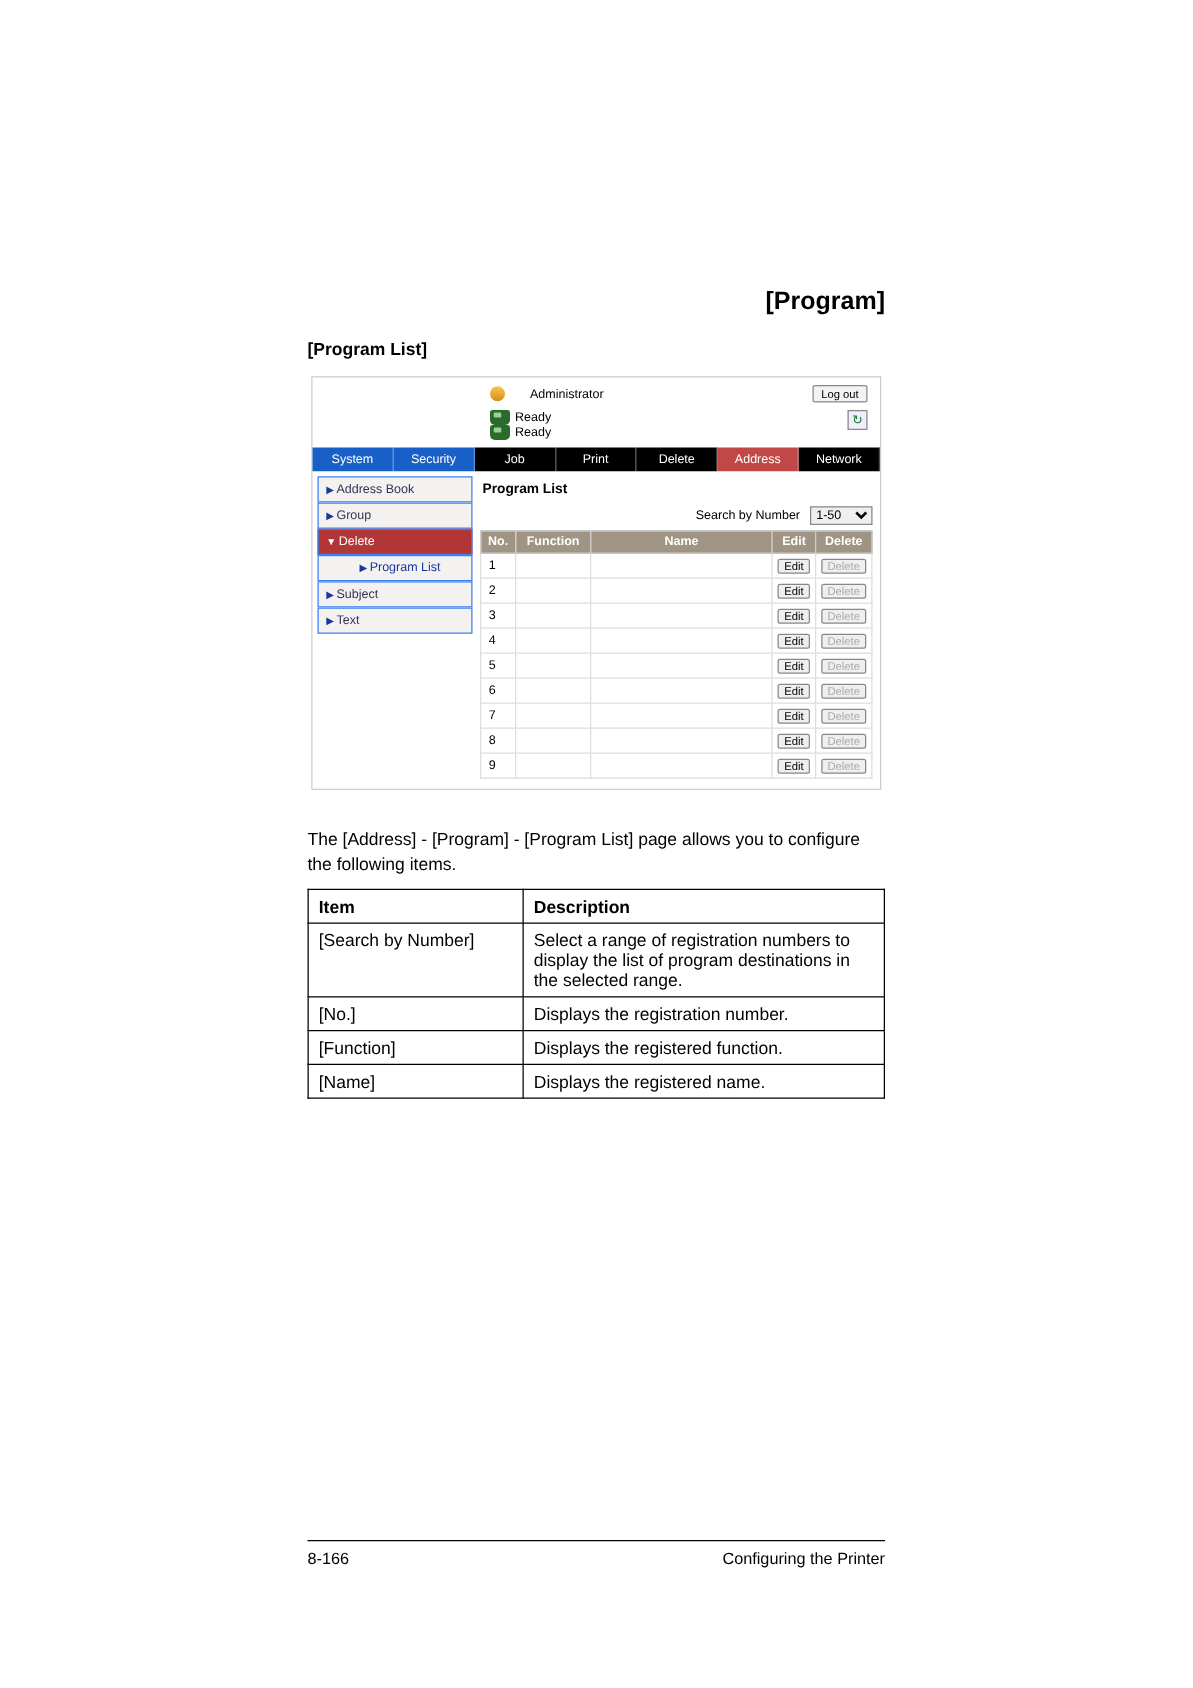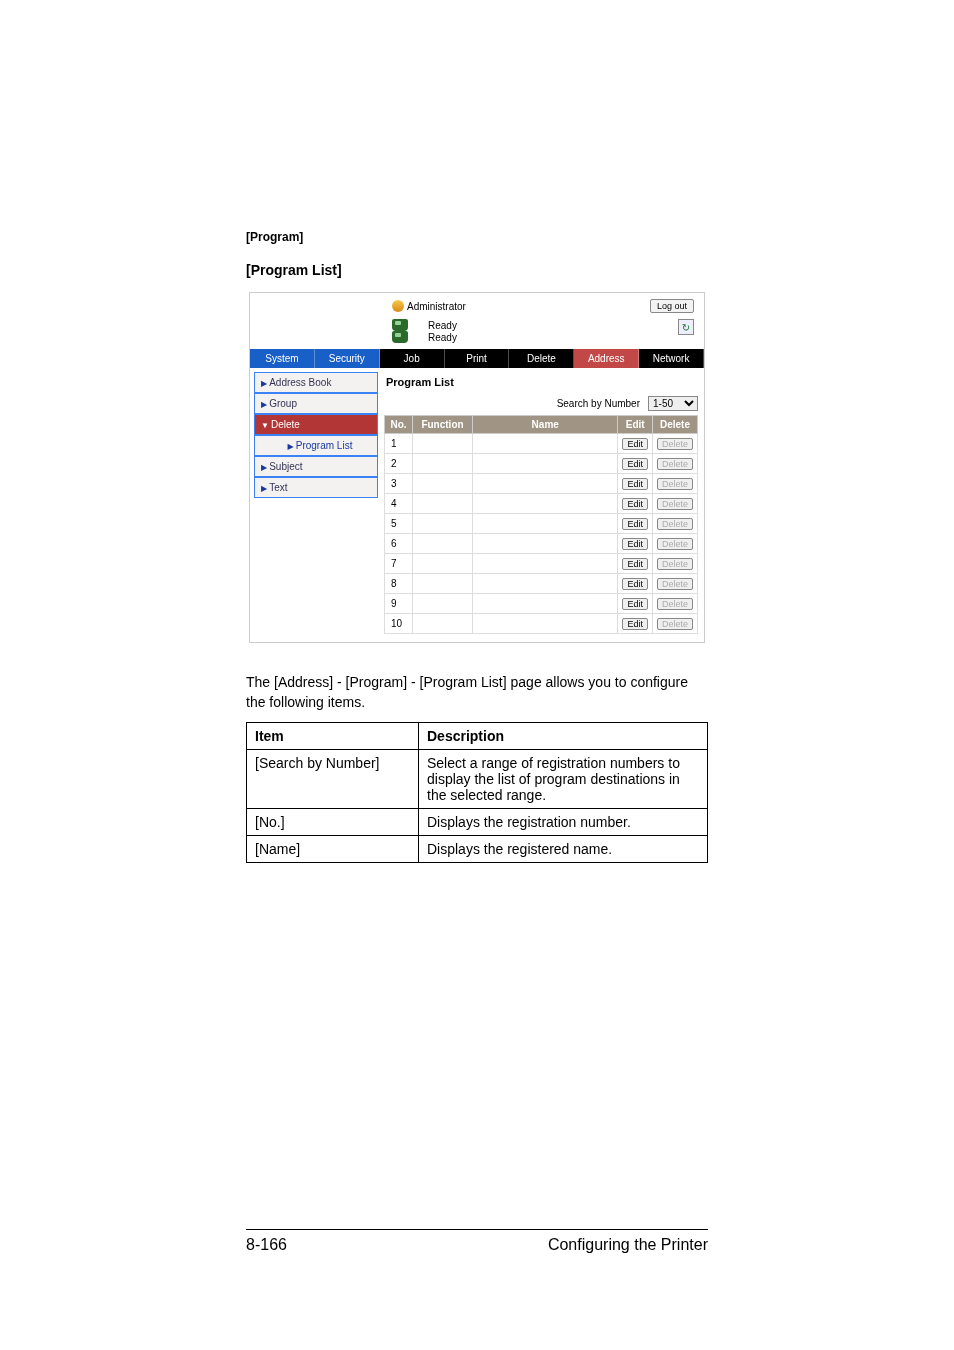--- a/index.html
+++ b/index.html
@@ -8,23 +8,24 @@
     font-family: Arial, Helvetica, sans-serif;
     width: 954px;
     height: 1350px;
     position: relative;
     color: #000;
   }
   .page {
     padding: 230px 246px 0 246px;
   }
   .h1 {
-    font-size: 12px;
+    font-size: 20px;
     font-weight: bold;
     margin-bottom: 18px;
+    text-align: right;
   }
   .h2 {
     font-size: 14px;
     font-weight: bold;
     margin-bottom: 14px;
   }
   .screenshot {
     border: 1px solid #ccc;
     background: #fff;
     width: 456px;
@@ -33,21 +34,21 @@
   }
   .ss-top {
     display: flex;
     align-items: center;
     justify-content: space-between;
     padding: 6px 10px 4px 10px;
   }
   .admin {
     display: flex;
     align-items: center;
-    gap: 3px;
+    gap: 20px;
     margin-left: 132px;
   }
   .admin-icon {
     width: 12px;
     height: 12px;
     background: linear-gradient(#f8c84a,#d88a1a);
     border-radius: 50%;
   }
   .logout {
     border: 1px solid #888;
@@ -61,21 +62,21 @@
     align-items: flex-start;
     justify-content: space-between;
     padding: 2px 10px 6px 10px;
   }
   .status-col {
     margin-left: 132px;
   }
   .status-row {
     display: flex;
     align-items: center;
-    gap: 20px;
+    gap: 4px;
     font-size: 10px;
     text-align: center;
   }
   .status-icon {
     width: 16px;
     height: 12px;
     background: #2a6a2a;
     border-radius: 2px 2px 4px 4px;
     position: relative;
   }
@@ -214,21 +215,21 @@
   .info-table th.col1 { width: 172px; }
   .footer {
     position: absolute;
     bottom: 96px;
     left: 246px;
     right: 246px;
     border-top: 1px solid #000;
     padding-top: 6px;
     display: flex;
     justify-content: space-between;
-    font-size: 16px;
+    font-size: 13px;
   }
 </style>
 </head>
 <body>
 
 <div class="page">
   <div class="h1">[Program]</div>
   <div class="h2">[Program List]</div>
 
   <div class="screenshot">
@@ -346,27 +347,20 @@
                 <td class="ed"><span class="mini-btn">Edit</span></td>
                 <td class="dl"><span class="mini-btn disabled">Delete</span></td>
               </tr>
             <tr>
                 <td class="no">9</td>
                 <td class="fn"></td>
                 <td class="nm"></td>
                 <td class="ed"><span class="mini-btn">Edit</span></td>
                 <td class="dl"><span class="mini-btn disabled">Delete</span></td>
               </tr>
-            <tr>
-                <td class="no">10</td>
-                <td class="fn"></td>
-                <td class="nm"></td>
-                <td class="ed"><span class="mini-btn">Edit</span></td>
-                <td class="dl"><span class="mini-btn disabled">Delete</span></td>
-              </tr>
           </tbody>
         </table>
       </div>
     </div>
   </div>
 
   <div class="desc">The [Address] - [Program] - [Program List] page allows you to configure the following items.</div>
 
   <table class="info-table">
     <thead>
@@ -376,20 +370,24 @@
       </tr>
     </thead>
     <tbody>
       <tr>
           <td>[Search by Number]</td>
           <td>Select a range of registration numbers to display the list of program destinations in the selected range.</td>
         </tr>
       <tr>
           <td>[No.]</td>
           <td>Displays the registration number.</td>
+        </tr>
+      <tr>
+          <td>[Function]</td>
+          <td>Displays the registered function.</td>
         </tr>
       <tr>
           <td>[Name]</td>
           <td>Displays the registered name.</td>
         </tr>
     </tbody>
   </table>
 </div>
 
 <div class="footer">

